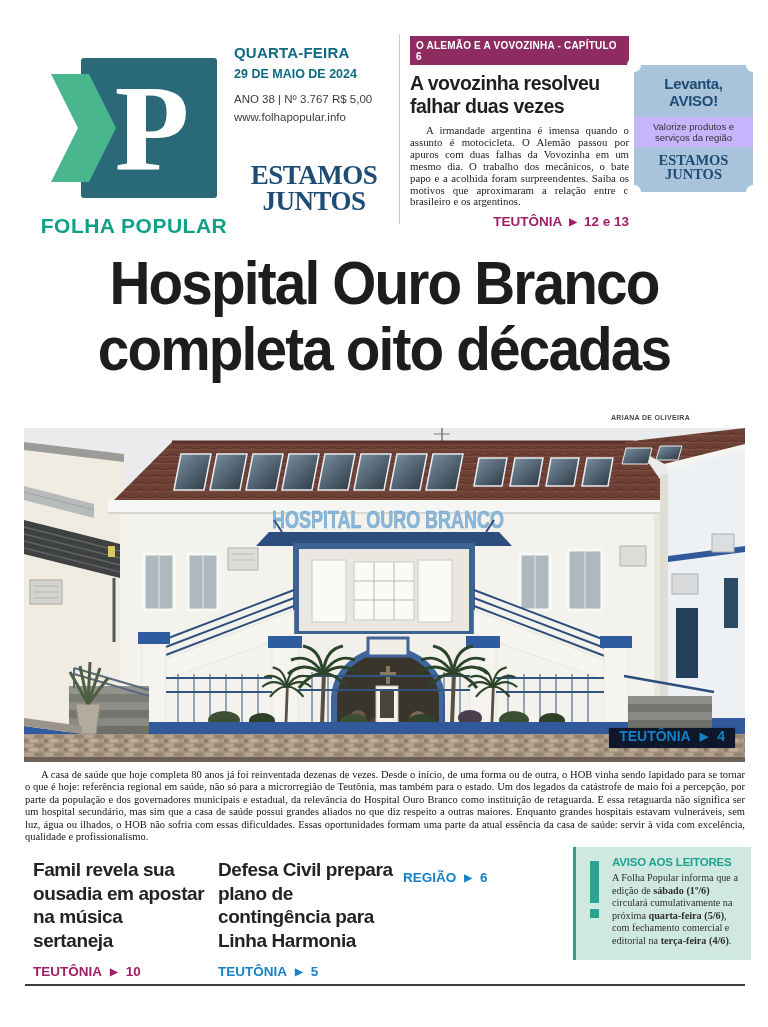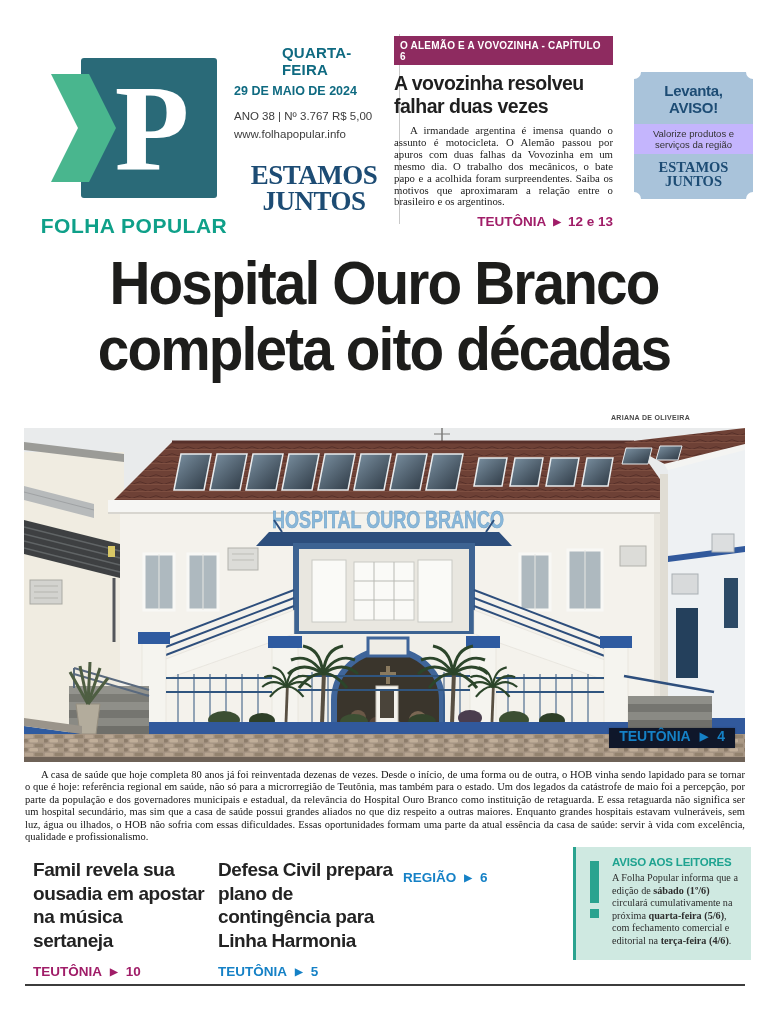--- a/index.html
+++ b/index.html
@@ -10,43 +10,43 @@
     background:#ffffff; overflow:hidden;
   }
 
   
   .logo-block { position:absolute; left:38px; top:52px; width:192px; }
   .logo-svg { display:block; margin:0 auto; }
   .brand-name { margin-top:12px; text-align:center; font-weight:bold; font-size:21px;
     letter-spacing:.5px; color:#0fa089; }
 
   .info-block { position:absolute; left:234px; top:44px; width:160px; }
-  .weekday { font-weight:bold; font-size:15px; color:#0f6a81; letter-spacing:.2px;margin-left:48px; }
+  .weekday { font-weight:bold; font-size:15px; color:#0f6a81; letter-spacing:.2px; }
   .edition-date { font-weight:bold; font-size:12.5px; color:#0f6a81; margin-top:6px; }
   .edition-info { font-size:11.5px; color:#3c3c3c; margin-top:12px; }
   .website { font-size:11.5px; color:#3c3c3c; margin-top:6px; }
   .masthead-slogan { position:absolute; left:232px; top:162px; width:164px;
     text-align:center; font-family:"Liberation Serif", serif; font-weight:bold;
     font-size:27px; line-height:26px; color:#1d4c74; letter-spacing:-.5px; }
 
   .header-divider { position:absolute; left:399px; top:34px; width:1px; height:190px; background:#c9c9c9; }
 
-  .top-story { position:absolute; left:394px; top:36px; width:219px; }
+  .top-story { position:absolute; left:410px; top:36px; width:219px; }
   .kicker { display:inline-block; background:#8e2b60; color:#ffffff; font-weight:bold;
     font-size:10px; letter-spacing:.2px; padding:4px 6px 3px 6px; }
   .top-story-headline { margin-top:7px; font-weight:bold; font-size:19.5px;
     line-height:23px; color:#1f1f1f; letter-spacing:-.5px; }
   .top-story-body { margin-top:7px; font-family:"Liberation Serif", serif;
     font-size:10.8px; line-height:11.9px; color:#1c1c1c; text-align:justify;
     text-indent:16px; }
   .page-ref { margin-top:6px; text-align:right; font-weight:bold; font-size:13.5px; }
   .page-ref .arrow { font-size:10px; margin:0 7px; vertical-align:1px; }
   .ref-magenta { color:#a01d68; }
 
-  .ad-box { position:absolute; left:634px; top:72px; width:119px; height:127px;
+  .ad-box { position:absolute; left:634px; top:65px; width:119px; height:127px;
     background:#a9c3da; border-radius:7px; }
   .ad-box .notch { position:absolute; width:14px; height:14px; background:#ffffff; border-radius:50%; }
   .notch-tl { left:-7px; top:-7px; } .notch-tr { right:-7px; top:-7px; }
   .notch-bl { left:-7px; bottom:-7px; } .notch-br { right:-7px; bottom:-7px; }
   .ad-title { padding-top:10px; text-align:center; font-weight:bold; font-size:15px;
     line-height:17px; color:#1d4c74; letter-spacing:-.3px; }
   .ad-strip { margin-top:8px; background:#c4b5fd; text-align:center; font-size:9.5px;
     line-height:11px; color:#333333; padding:4px 4px; }
   .ad-brand { margin-top:6px; text-align:center; font-family:"Liberation Serif", serif;
     font-weight:bold; font-size:14.5px; line-height:14px; color:#1d4c74; }

